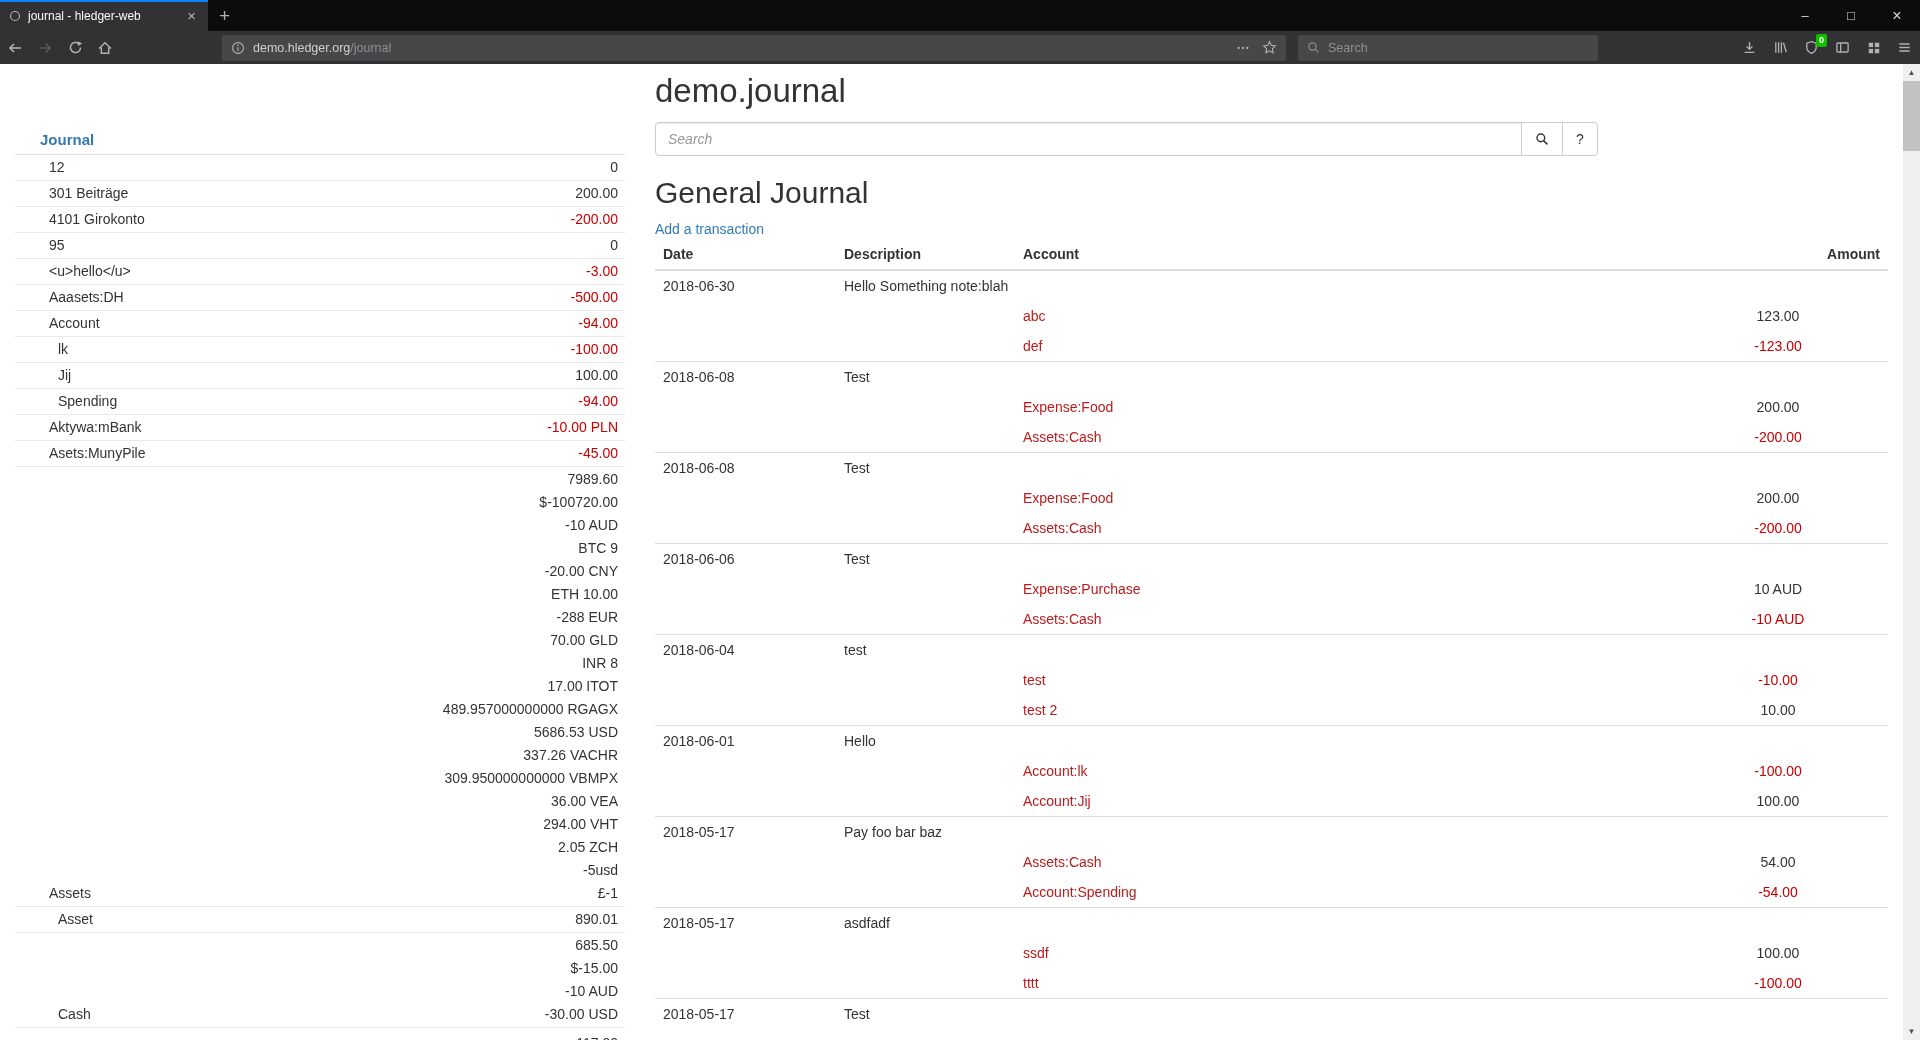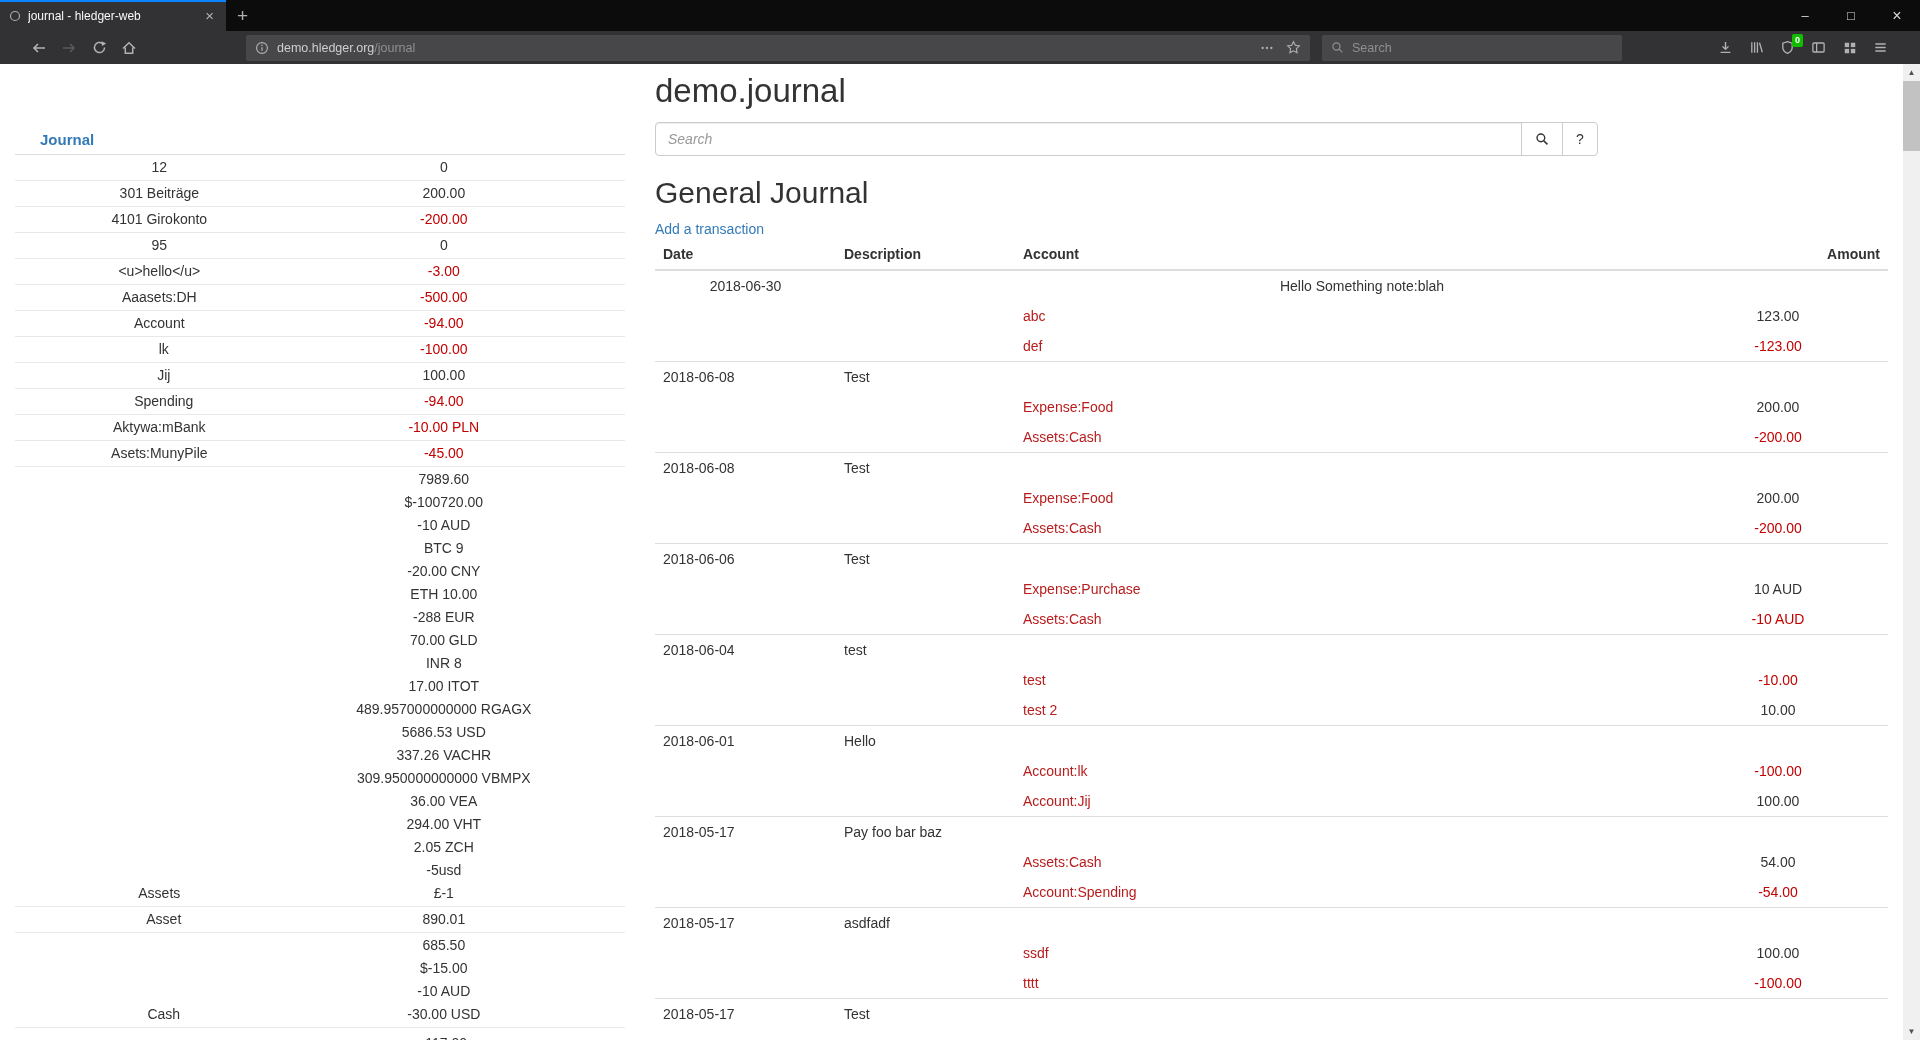--- a/index.html
+++ b/index.html
@@ -3,30 +3,30 @@
 <meta charset="utf-8">
 <style>
   * { box-sizing: border-box; }
   html, body { margin:0; padding:0; width:1920px; height:1040px; overflow:hidden;
                font-family:"Liberation Sans", sans-serif; background:#fff; }
   a { cursor:pointer; }
 
   
   .chrome { position:absolute; top:0; left:0; width:1920px; }
   .tabbar { height:31px; background:#0c0c0d; display:flex; align-items:stretch; }
-  .tab { width:226px; background:#323234; position:relative; display:flex; align-items:center; padding:0 9px; }
+  .tab { width:208px; background:#323234; position:relative; display:flex; align-items:center; padding:0 9px; }
   .tab::before { content:""; position:absolute; top:0; left:0; right:0; height:2px; background:#0a84ff; }
   .tab-favicon { display:flex; color:#b1b1b3; }
   .tab-title { color:#f9f9fa; font-size:12px; flex:1; margin-left:7px; white-space:nowrap; overflow:hidden; }
   .tab-close { color:#b1b1b3; font-size:15px; line-height:1; padding:2px 3px; }
   .newtab { width:33px; color:#b1b1b3; font-size:19px; display:flex; align-items:center; justify-content:center; }
   .win-controls { margin-left:auto; display:flex; }
   .win-btn { width:46px; display:flex; align-items:center; justify-content:center; color:#d7d7db; font-size:13px; }
 
-  .navbar { height:33px; background:#323234; display:flex; align-items:center; padding:0 24px; }
+  .navbar { height:33px; background:#323234; display:flex; align-items:center; padding:0 0; }
   .nav-btn { width:30px; height:28px; display:flex; align-items:center; justify-content:center; color:#b1b1b3; }
   .nav-btn.disabled { color:#5a5a5e; }
   .urlbar { margin-left:102px; width:1064px; height:26px; background:#474749; border-radius:2px;
             display:flex; align-items:center; padding:0 9px; }
   .url-text { margin-left:8px; font-size:12.5px; flex:1; white-space:nowrap; }
   .url-domain { color:#cfcfd3; }
   .url-path { color:#8f8f94; }
   .url-actions { display:flex; gap:12px; align-items:center; color:#b1b1b3; }
   .searchbar { margin-left:12px; width:300px; height:26px; background:#474749; border-radius:2px;
                display:flex; align-items:center; padding:0 9px; color:#8f8f94; }
@@ -44,21 +44,21 @@
   .sb-thumb { position:absolute; left:0; top:17px; width:17px; height:70px; background:#c2c2c2; }
 
   
   .page { position:absolute; top:64px; left:0; width:1903px; height:976px; background:#fff; overflow:hidden; }
 
   
   .sidebar { position:absolute; left:15px; top:0; width:610px; }
   .sidebar-table { width:100%; border-collapse:collapse; font-size:14px; color:#333; margin-top:62px; }
   .sidebar-table th { text-align:left; padding:5px 7px 6px 25px; border-bottom:1px solid #ddd; }
   .sidebar-head-link { color:#337ab7; font-weight:bold; font-size:15px; text-decoration:none; }
-  .acct-row td { border-top:1px solid #e8e8e8; padding:1px 0; vertical-align:bottom;text-align:center; }
+  .acct-row td { border-top:1px solid #e8e8e8; padding:1px 0; vertical-align:bottom; }
   .acct-row:first-child td { border-top:none; }
   .acct-name { padding-left:34px !important; }
   .acct-name.indent-1 { padding-left:43px !important; }
   .acct-link { color:#333; text-decoration:none; display:inline-block; height:23px; line-height:23px; }
   .acct-bal { text-align:right; padding-right:7px !important; }
   .bal-line { height:23px; line-height:23px; }
   .neg { color:#c20000 !important; }
 
   
   .main { position:absolute; left:655px; top:0; width:1233px; }
@@ -74,21 +74,21 @@
   .btn-search { width:42px; border-radius:0; }
   .btn-help { width:36px; border-radius:0 4px 4px 0; }
   .main h2 { margin:20px 0 10px; font-size:30px; font-weight:400; color:#333; }
   .add-link { display:inline-block; margin-bottom:4px; color:#337ab7; font-size:14px; text-decoration:none; }
 
   .journal-table { width:100%; border-collapse:collapse; font-size:14px; color:#333; }
   .journal-table th { padding:5px 8px 7px; border-bottom:2px solid #ddd; text-align:left; font-weight:bold; }
   .journal-table th.col-amount { text-align:right; }
   .journal-table td { padding:5px 8px; line-height:20px; vertical-align:top; }
   .txn-title td { border-top:1px solid #ddd; }
-  .journal-table tbody tr:first-child td { border-top:none;text-align:center; }
+  .journal-table tbody tr:first-child td { border-top:none; }
   .posting-acct a { color:#b91c1c; text-decoration:none; }
   .posting-amt { text-align:center; }
 
   svg { display:block; }
 </style>
 </head>
 <body>
 
 <div class="chrome">
   <div class="tabbar">

